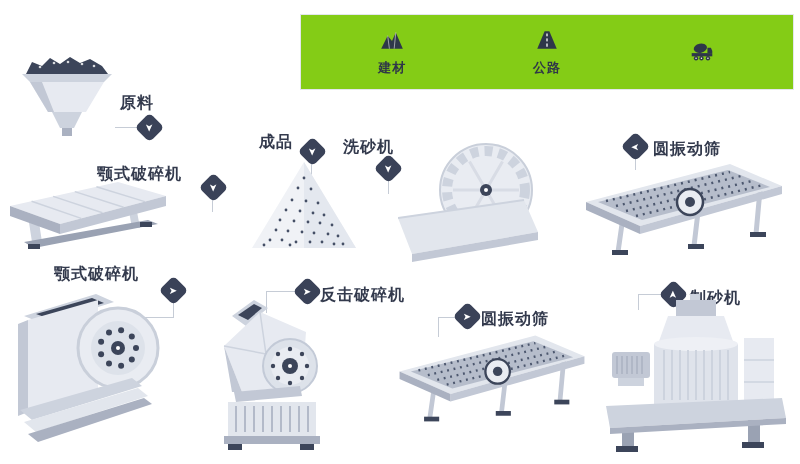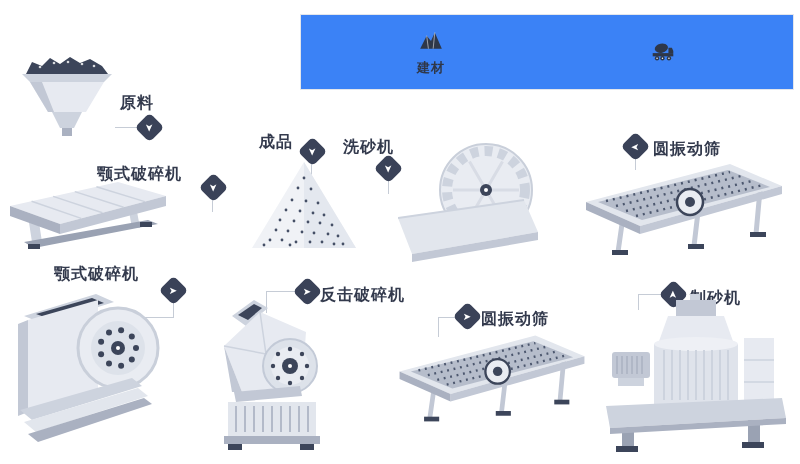--- a/index.html
+++ b/index.html
@@ -11,21 +11,21 @@
   .badge { position:absolute; width:21px; height:21px; background:#3a4258; border-radius:5px;
            transform:rotate(45deg); display:flex; align-items:center; justify-content:center;
            cursor:pointer; }
   .badge .ar { color:#fff; font-size:10px; line-height:1; display:inline-block; }
   .ar-right { transform:rotate(-45deg); }
   .ar-down  { transform:rotate(45deg); }
   .ar-left  { transform:rotate(135deg); }
   .ar-up    { transform:rotate(-135deg); }
 
   .legend { position:absolute; left:300px; top:14px; width:494px; height:76px;
-            border:1px solid #e3e6ec; background:#3b82f6; display:flex; align-items:center;
+            border:1px solid #e3e6ec; background:#84cc16; display:flex; align-items:center;
             justify-content:space-around; padding:0 14px; }
   .legend-item { display:flex; flex-direction:column; align-items:center; gap:6px; cursor:pointer; }
   .legend-item svg { height:26px; display:block; }
   .legend-label { font-size:13px; font-weight:600; color:#2f3748; letter-spacing:1px; }
 
   .conn { position:absolute; background:#c6ccd6; }
   .illus { position:absolute; }
   .illus svg { display:block; width:100%; height:100%; }
 </style>
 </head>
@@ -35,20 +35,31 @@
 
   <div class="legend">
     <div class="legend-item">
       <span>
         <svg width="30" height="26" viewBox="0 0 24 24">
           <path d="M2 20 L8 8 L12 13 L15.5 5 L22 20 Z" fill="#2e3749"></path>
           <path d="M8 8 L9.6 20 M15.5 5 L14 20" stroke="#ffffff" stroke-width="0.9" opacity="0.55" fill="none"></path>
         </svg>
       </span>
       <span class="legend-label">建材</span>
+    </div>
+    <div class="legend-item">
+      <span>
+        <svg width="30" height="26" viewBox="0 0 24 24">
+          <path d="M3 20 L9.8 4 L14.2 4 L21 20 Z" fill="#2e3749"></path>
+          <rect x="11.4" y="6" width="1.2" height="2.6" fill="#fff"></rect>
+          <rect x="11.4" y="10.5" width="1.2" height="2.8" fill="#fff"></rect>
+          <rect x="11.4" y="15.2" width="1.2" height="3" fill="#fff"></rect>
+        </svg>
+      </span>
+      <span class="legend-label">公路</span>
     </div>
     <div class="legend-item">
       <span>
         <svg width="30" height="26" viewBox="0 0 24 24">
           <ellipse cx="10.5" cy="8.5" rx="6.2" ry="4.2" transform="rotate(-12 10.5 8.5)" fill="#2e3749"></ellipse>
           <path d="M2.5 13 L21.5 13 L21.5 16 L2.5 16 Z" fill="#2e3749"></path>
           <path d="M17 8 L20.2 8 L21.5 11 L21.5 13 L17 13 Z" fill="#2e3749"></path>
           <circle cx="6.5" cy="17.8" r="2" fill="#2e3749"></circle>
           <circle cx="11.5" cy="17.8" r="2" fill="#2e3749"></circle>
           <circle cx="17.5" cy="17.8" r="2" fill="#2e3749"></circle>

